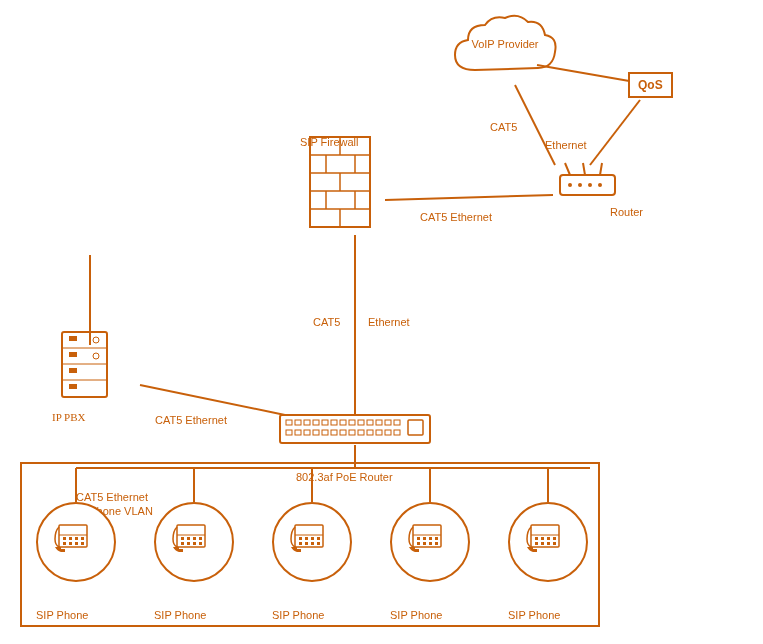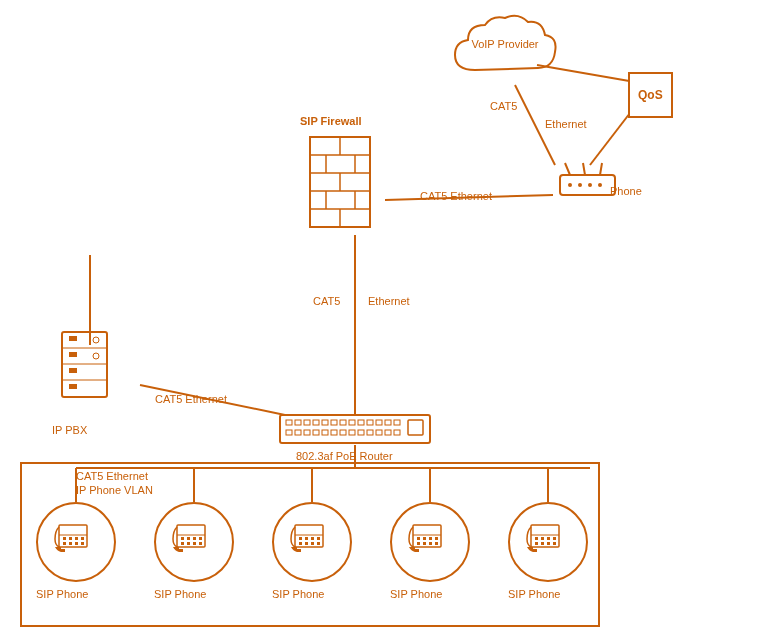--- a/index.html
+++ b/index.html
@@ -23,32 +23,33 @@
       top: 0; left: 0;
       width: 763px;
       height: 644px;
       pointer-events: none;
     }
     .label {
       position: absolute;
       color: #c8600a;
       font-size: 11px;
       text-align: center;
+      margin-top: 21px;
     }
     
     .cloud-container {
       position: absolute;
     }
     .box-label {
       position: absolute;
       border: 2px solid #c8600a;
       color: #c8600a;
       font-weight: bold;
       font-size: 12px;
-      padding: 14px 8px;
+      padding: 4px 8px;
       background: #fff;
     }
     
     .vlan-box {
       position: absolute;
       border: 2px solid #c8600a;
     }
     
     .phone-circle {
       position: absolute;
@@ -114,25 +115,25 @@
       <rect x="5" y="15" width="55" height="20" fill="none" stroke="#c8600a" stroke-width="2" rx="3"></rect>
       <line x1="15" y1="15" x2="10" y2="3" stroke="#c8600a" stroke-width="2"></line>
       <line x1="30" y1="15" x2="28" y2="3" stroke="#c8600a" stroke-width="2"></line>
       <line x1="45" y1="15" x2="47" y2="3" stroke="#c8600a" stroke-width="2"></line>
       <circle cx="15" cy="25" r="2" fill="#c8600a"></circle>
       <circle cx="25" cy="25" r="2" fill="#c8600a"></circle>
       <circle cx="35" cy="25" r="2" fill="#c8600a"></circle>
       <circle cx="45" cy="25" r="2" fill="#c8600a"></circle>
     </svg>
   </div>
-  <div class="label" style="left:610px; top:185px;">Phone</div>
+  <div class="label" style="left:610px; top:185px;">Router</div>
 
   <div class="label" style="left:420px; top:190px;">CAT5 Ethernet</div>
 
-  <div class="label" style="left:300px; top:115px; font-weight:bold;">SIP Firewall</div>
+  <div class="label" style="left:300px; top:115px; font-weight:normal;">SIP Firewall</div>
   <div style="position:absolute; left:308px; top:135px;">
     <svg width="65" height="95" viewBox="0 0 65 95">
 
       <rect x="2" y="2" width="60" height="90" fill="none" stroke="#c8600a" stroke-width="2"></rect>
 
       <line x1="2" y1="20" x2="62" y2="20" stroke="#c8600a" stroke-width="1.5"></line>
       <line x1="2" y1="38" x2="62" y2="38" stroke="#c8600a" stroke-width="1.5"></line>
       <line x1="2" y1="56" x2="62" y2="56" stroke="#c8600a" stroke-width="1.5"></line>
       <line x1="2" y1="74" x2="62" y2="74" stroke="#c8600a" stroke-width="1.5"></line>
 
@@ -162,21 +163,21 @@
       <line x1="10" y1="34" x2="55" y2="34" stroke="#c8600a" stroke-width="1"></line>
       <line x1="10" y1="50" x2="55" y2="50" stroke="#c8600a" stroke-width="1"></line>
       <rect x="17" y="6" width="8" height="5" fill="#c8600a"></rect>
       <rect x="17" y="22" width="8" height="5" fill="#c8600a"></rect>
       <rect x="17" y="38" width="8" height="5" fill="#c8600a"></rect>
       <rect x="17" y="54" width="8" height="5" fill="#c8600a"></rect>
       <circle cx="44" cy="10" r="3" fill="none" stroke="#c8600a" stroke-width="1"></circle>
       <circle cx="44" cy="26" r="3" fill="none" stroke="#c8600a" stroke-width="1"></circle>
     </svg>
   </div>
-  <div class="label" style="left:52px; top:424px;">IP PBX</div>
+  <div class="label" style="left:52px; top:390px;font-family:Liberation Serif, serif;">IP PBX</div>
 
   <div class="label" style="left:155px; top:393px;">CAT5 Ethernet</div>
 
   <div style="position:absolute; left:278px; top:410px;">
     <svg width="155" height="40" viewBox="0 0 155 40">
       <rect x="2" y="5" width="150" height="28" fill="none" stroke="#c8600a" stroke-width="2" rx="2"></rect>
 
       <rect x="8" y="10" width="6" height="5" fill="none" stroke="#c8600a" stroke-width="1"></rect>
       <rect x="17" y="10" width="6" height="5" fill="none" stroke="#c8600a" stroke-width="1"></rect>
       <rect x="26" y="10" width="6" height="5" fill="none" stroke="#c8600a" stroke-width="1"></rect>

